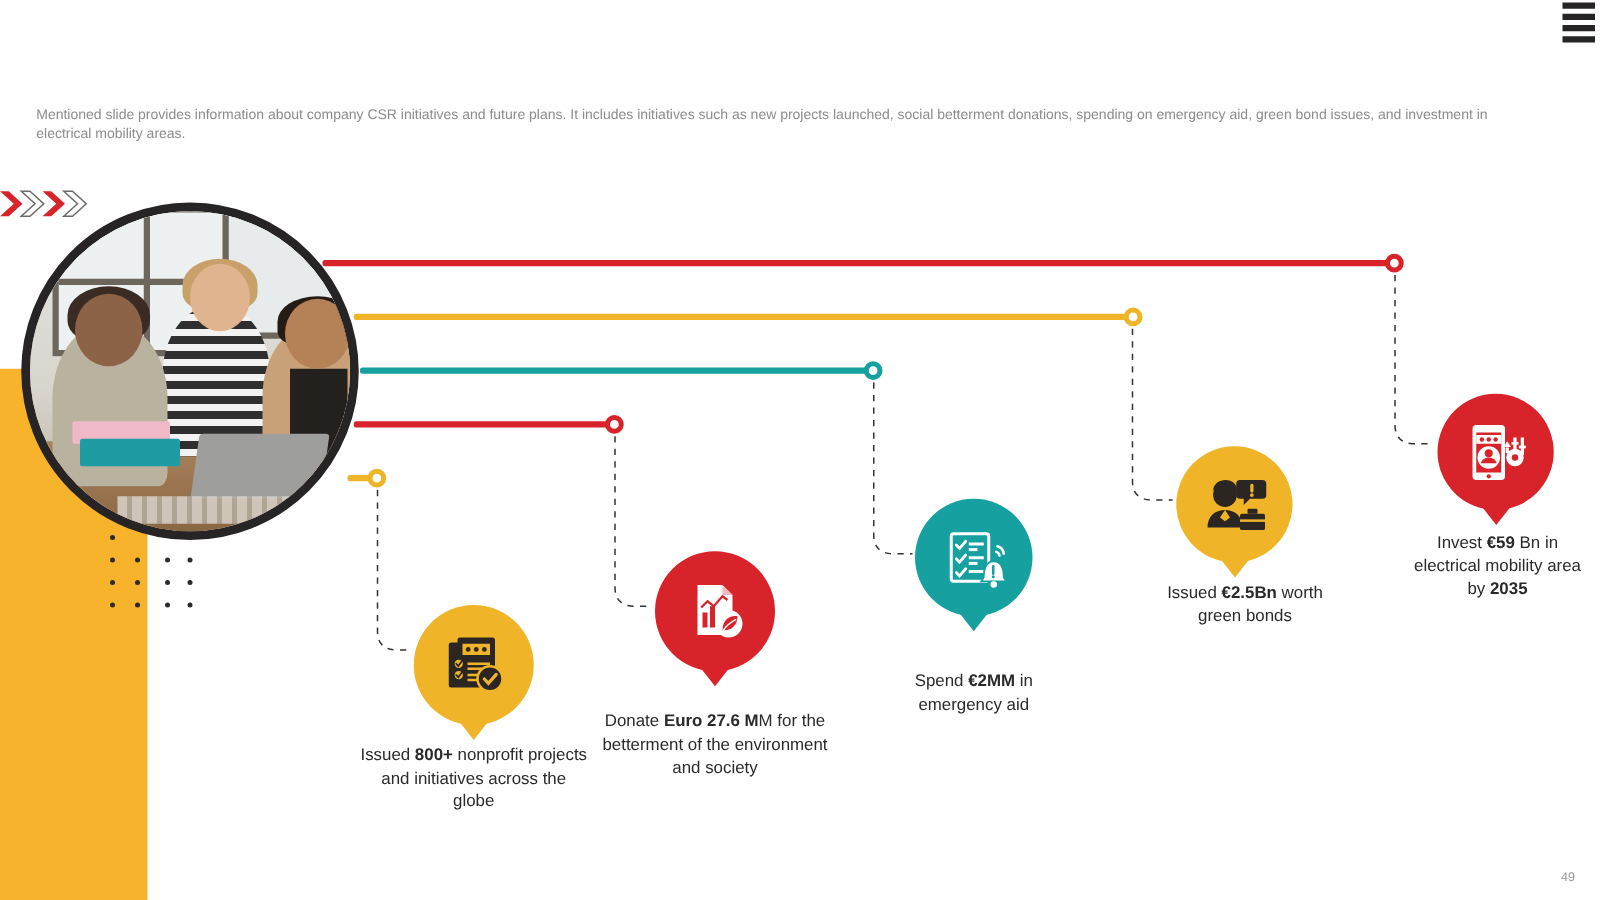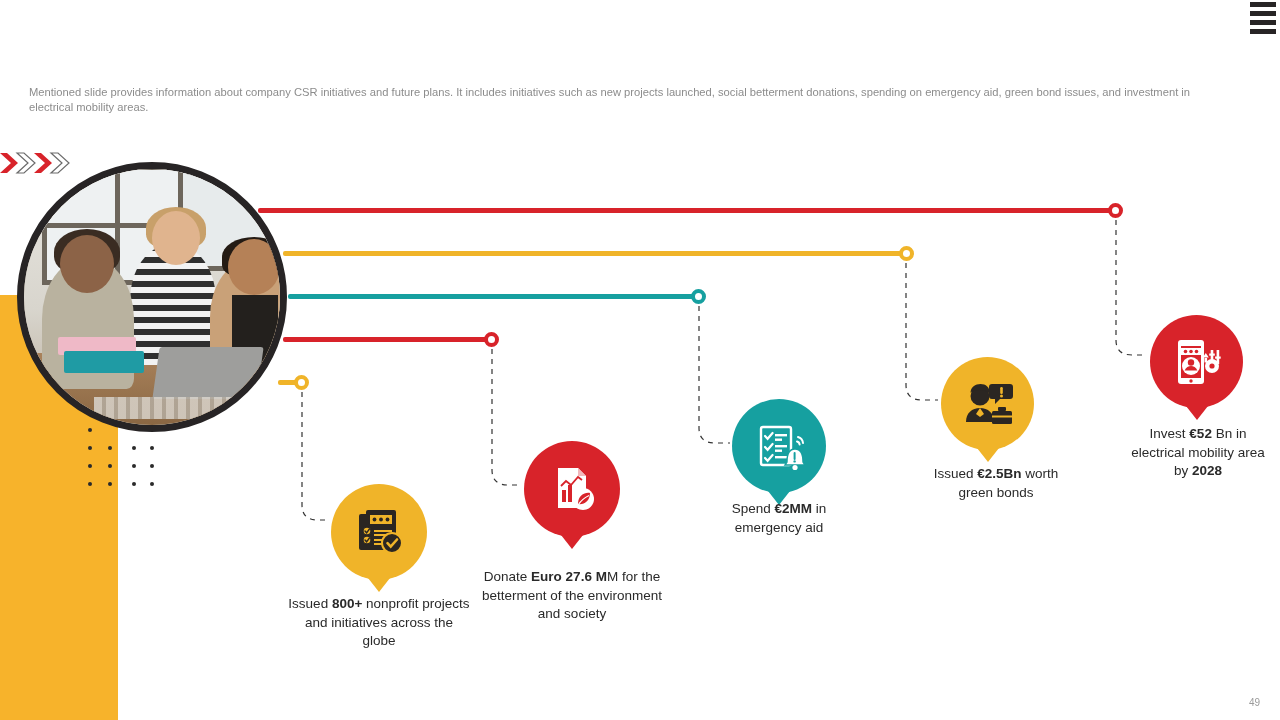--- a/index.html
+++ b/index.html
@@ -285,21 +285,21 @@
         <rect x="22" y="36" width="12" height="2.4" fill="#ffffff"></rect>
         <path d="M34 42 c0-9 3-13 8-13 s8 4 8 13 l2 3 h-20 z" fill="#ffffff" stroke="#16a0a0" stroke-width="1.4"></path>
         <circle cx="42" cy="47.5" r="2.6" fill="#ffffff"></circle>
         <path d="M41.6 33 v6" stroke="#16a0a0" stroke-width="2" stroke-linecap="round"></path>
         <circle cx="41.6" cy="41.4" r="1.2" fill="#16a0a0"></circle>
         <path d="M45 17 a7 7 0 0 1 5 6" fill="none" stroke="#ffffff" stroke-width="2" stroke-linecap="round"></path>
         <path d="M44 21.5 a3.4 3.4 0 0 1 2.6 3" fill="none" stroke="#ffffff" stroke-width="2" stroke-linecap="round"></path>
       </svg>
     </div>
     <div class="pin-tail" style="left:768px; top:491px; border-top: 14px solid #16a0a0;"></div>
-    <div class="pin-label" style="left:700px; top:500px; width:158px;"><span>Spend </span><b>€2MM</b><span> in emergency aid</span></div>
+    <div class="pin-label" style="left:700px; top:536px; width:158px;"><span>Spend </span><b>€2MM</b><span> in emergency aid</span></div>
   </div>
 
   <div class="pin">
     <div class="pin-circle" style="left:941px; top:357px; width:93px; height:93px; background:#f0b429;">
       <svg width="52" height="52" viewBox="0 0 52 52">
         <circle cx="18" cy="18" r="9.5" fill="#2b2622"></circle>
         <path d="M8.5 15 c0-6 5-9 10-9 s10 3 9 10 c-2-3-5-4-9-4 c-5 0-9 1-10 3 z" fill="#2b2622"></path>
         <path d="M4 44 c0-9 6-14 14-14 s14 5 14 14 z" fill="#2b2622"></path>
         <path d="M18 30 l-4 6 l4 3 l4-3 z" fill="#f0b429"></path>
         <rect x="30" y="33" width="20" height="13" rx="1.5" fill="#2b2622"></rect>
@@ -335,17 +335,17 @@
           <rect x="45.6" y="14" width="2.6" height="14"></rect>
         </g>
         <g fill="#ffffff">
           <rect x="38.2" y="17.5" width="5.6" height="2.2"></rect>
           <rect x="44.1" y="20.5" width="5.6" height="2.2"></rect>
         </g>
         <path d="M34.8 17 l-3 4.5 h6 z" fill="#ffffff"></path>
       </svg>
     </div>
     <div class="pin-tail" style="left:1186px; top:406px; border-top: 14px solid #d8232a;"></div>
-    <div class="pin-label" style="left:1128px; top:425px; width:140px;"><span>Invest </span><b>€52</b><span> Bn in electrical mobility area by </span><b>2028</b></div>
+    <div class="pin-label" style="left:1128px; top:425px; width:140px;"><span>Invest </span><b>€59</b><span> Bn in electrical mobility area by </span><b>2035</b></div>
   </div>
 
   <div class="page-num">49</div>
 </div>
 
 </body></html>

